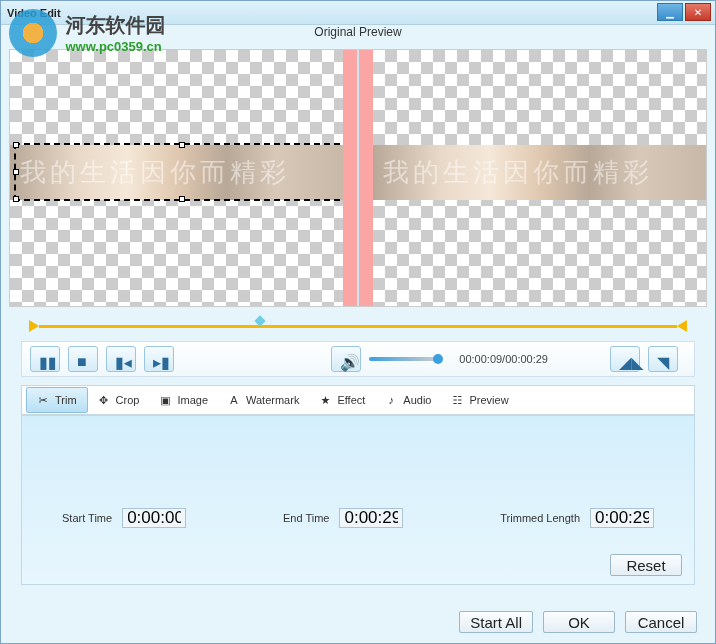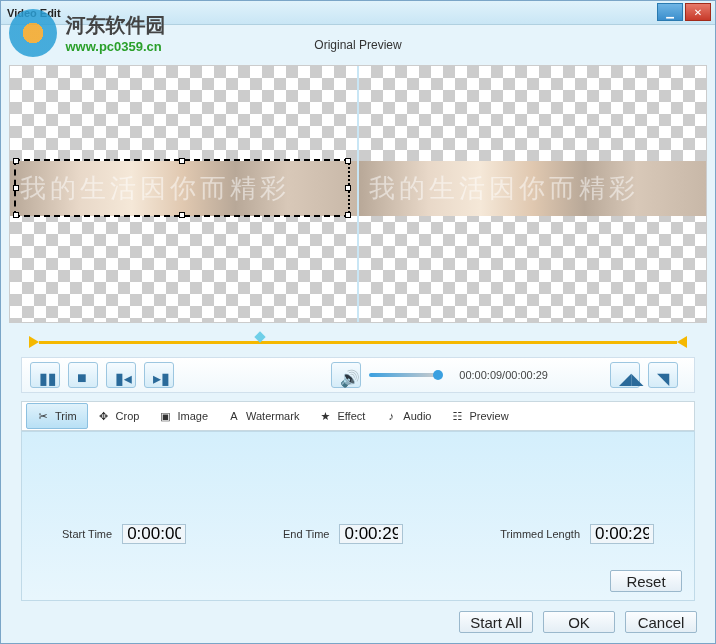--- a/index.html
+++ b/index.html
@@ -13,24 +13,24 @@
 .win-btn { width: 26px; height: 18px; display: flex; align-items: center; justify-content: center; font-size: 10px; color: #fff; cursor: pointer; }
 .win-min { background: linear-gradient(#6fb5e5, #3a8ecc); border: 1px solid #2a7ab0; }
 .win-close { background: linear-gradient(#e77a6a, #c73a2a); border: 1px solid #a02a1a; }
 
 .watermark { position: absolute; top: 8px; left: 8px; z-index: 50; pointer-events: none; }
 .wm-logo { width: 48px; height: 48px; border-radius: 50%; background: radial-gradient(circle, #f5a623 30%, #2a9fd6 30%); display: inline-block; vertical-align: middle; opacity: 0.85; }
 .wm-text { display: inline-block; vertical-align: middle; margin-left: 4px; }
 .wm-name { font-size: 20px; font-weight: bold; color: #444; }
 .wm-url { font-size: 13px; font-weight: bold; color: #2a9f2a; }
 
-.labels-row { display: flex; height: 40px; align-items: center; }
+.labels-row { display: flex; height: 24px; align-items: flex-start; }
 .labels-row div { flex: 1; text-align: center; font-size: 12px; color: #333; }
 
-.previews { display: flex; height: 258px; background: #14b8a6; margin: 0 8px; border: 1px solid #ccc; position: relative; }
+.previews { display: flex; height: 258px; background: #fca5a5; margin: 0 8px; border: 1px solid #ccc; position: relative; gap: 14px; }
 .preview-pane { flex: 1; position: relative; overflow: hidden; }
 .checker { background-image:
   linear-gradient(45deg, #ccc 25%, transparent 25%),
   linear-gradient(-45deg, #ccc 25%, transparent 25%),
   linear-gradient(45deg, transparent 75%, #ccc 75%),
   linear-gradient(-45deg, transparent 75%, #ccc 75%);
   background-size: 24px 24px;
   background-position: 0 0, 0 12px, 12px -12px, -12px 0;
   background-color: #fff;
   width: 100%; height: 100%; position: absolute; }

